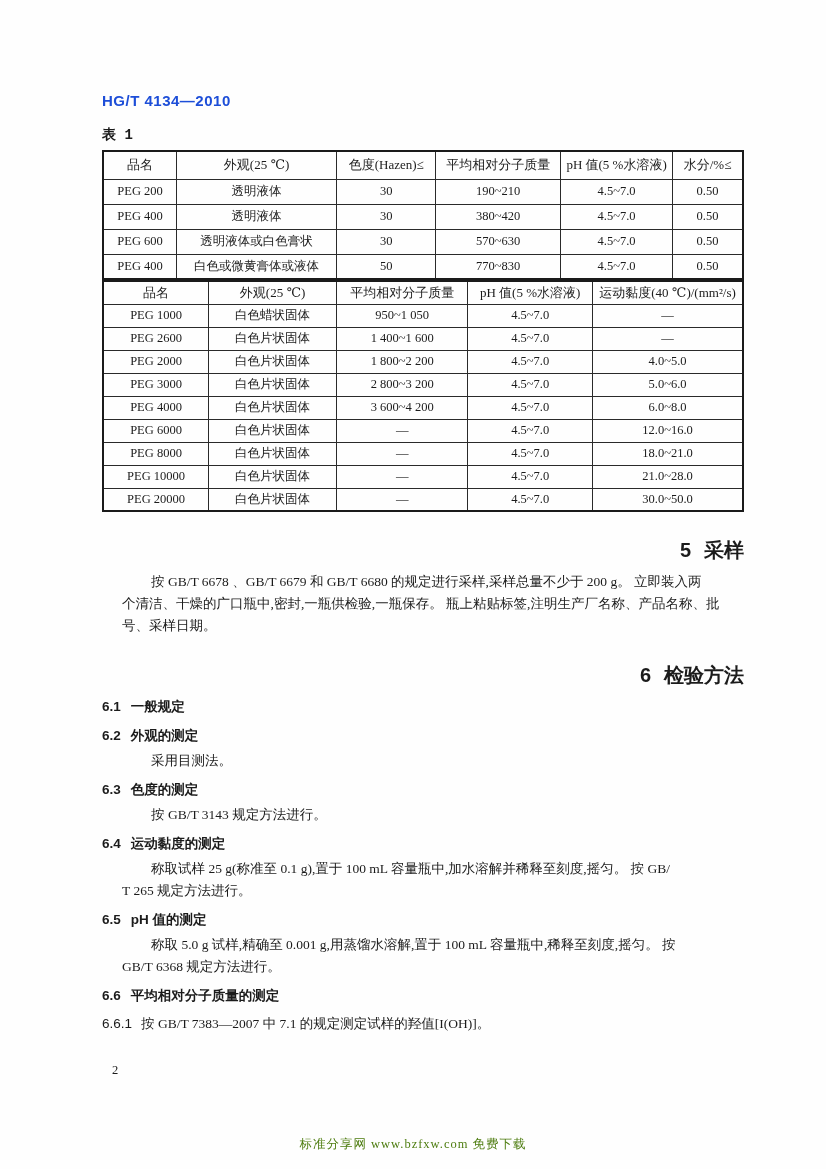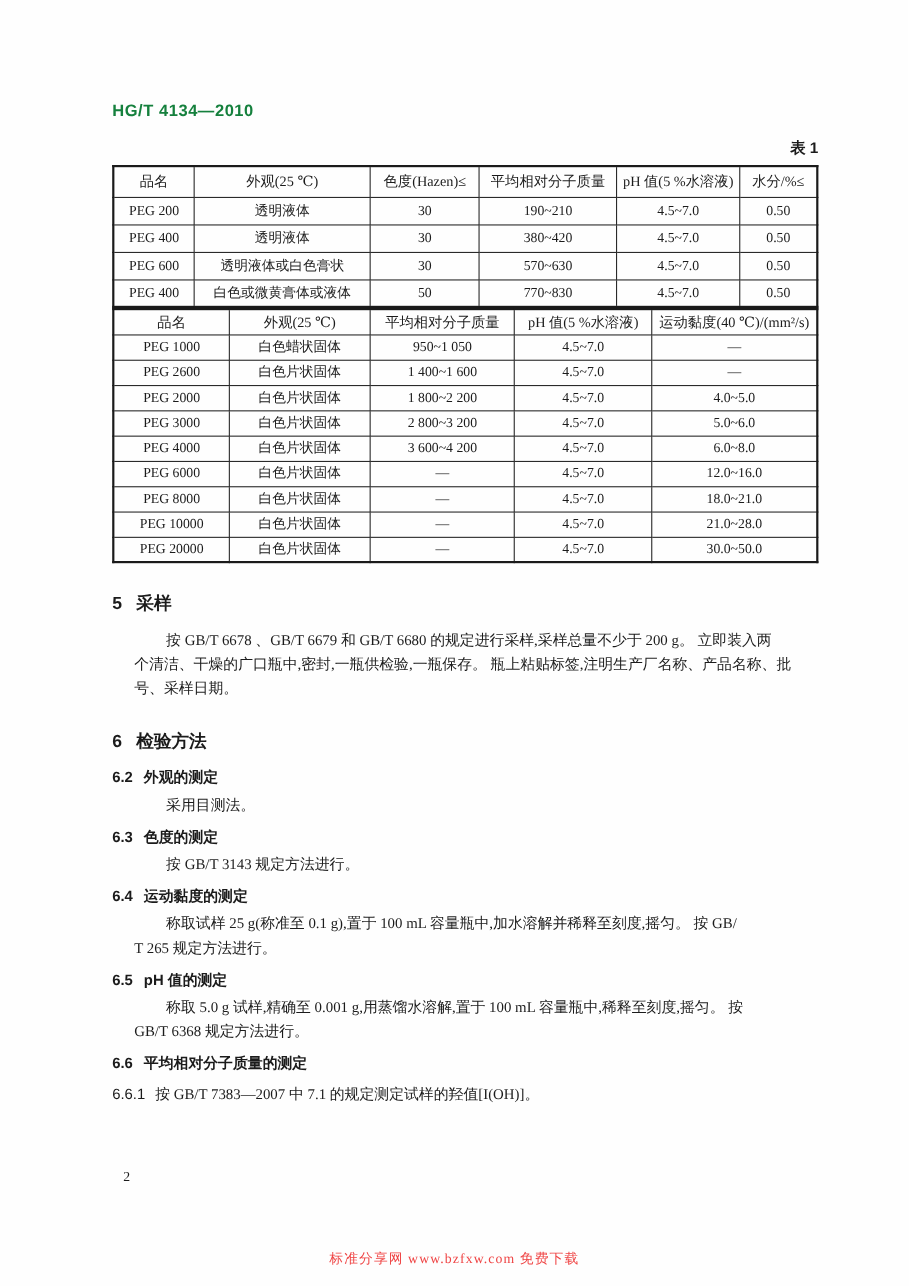--- a/index.html
+++ b/index.html
@@ -18,25 +18,25 @@
     left: 102px;
     top: 0;
     width: 642px;
     padding-top: 92px;
   }
   .doc-code {
     font-family: "Liberation Sans", "DejaVu Sans", sans-serif;
     font-weight: bold;
     font-size: 15px;
     letter-spacing: 0.5px;
-    color: #15803d;
+    color: #1d4ed8;
   }
   .tbl-caption {
-    text-align: right;
-    font-family: Liberation Sans, sans-serif;
+    text-align: left;
+    font-family: Liberation Mono, monospace;
     font-weight: bold;
     font-size: 14px;
   }
   .cap1 { margin-top: 17px; margin-bottom: 6px; }
   .cap2 { margin-top: 19px; margin-bottom: 5px; }
   table {
     width: 100%;
     border-collapse: collapse;
     table-layout: fixed;
     border: 2px solid #1a1a1a;
@@ -66,21 +66,22 @@
   #table2 th:nth-child(3), #table2 td:nth-child(3) { width: 20.5%; }
   #table2 th:nth-child(4), #table2 td:nth-child(4) { width: 19.5%; }
   #table2 th:nth-child(5), #table2 td:nth-child(5) { width: 23.5%; }
   .sections { font-size: 13.5px; line-height: 22px; }
   .sec .num { margin-right: 13px; }
   .sec-h1 {
     margin-top: 27px;
     margin-bottom: 10px;
     font-family: "Liberation Sans", "DejaVu Sans", sans-serif;
     font-weight: bold;
-    font-size: 16px;
+    font-size: 20px;
+    text-align: right;
   }
   .sec-h2 {
     margin-top: 7px;
     margin-bottom: 3px;
     font-family: "Liberation Sans", "DejaVu Sans", sans-serif;
     font-weight: bold;
     font-size: 13.5px;
   }
   .sec-h2 .num { margin-right: 10px; }
   .sec-p {
@@ -101,21 +102,21 @@
     left: 112px;
     top: 1063px;
     font-size: 12.5px;
   }
   .footer-watermark {
     position: absolute;
     left: 0;
     right: 0;
     top: 1136px;
     text-align: center;
-    color: #ef4444;
+    color: #4d7c0f;
     font-size: 12.5px;
     letter-spacing: 1px;
   }
 </style>
 </head>
 <body>
 
 <div class="page">
   <div class="content">
 
@@ -245,20 +246,21 @@
           </tr>
         </tbody>
     </table>
 
     <div class="sections" id="sections">
         <div class="sec sec-h1"><span class="num">5</span><span>采样</span></div>
         <div class="sec sec-p">按 GB/T 6678 、GB/T 6679 和 GB/T 6680 的规定进行采样,采样总量不少于 200 g。 立即装入两
 个清洁、干燥的广口瓶中,密封,一瓶供检验,一瓶保存。 瓶上粘贴标签,注明生产厂名称、产品名称、批
 号、采样日期。</div>
         <div class="sec sec-h1"><span class="num">6</span><span>检验方法</span></div>
+        <div class="sec sec-h2"><span class="num">6.1</span><span>一般规定</span></div>
         <div class="sec sec-h2"><span class="num">6.2</span><span>外观的测定</span></div>
         <div class="sec sec-p">采用目测法。</div>
         <div class="sec sec-h2"><span class="num">6.3</span><span>色度的测定</span></div>
         <div class="sec sec-p">按 GB/T 3143 规定方法进行。</div>
         <div class="sec sec-h2"><span class="num">6.4</span><span>运动黏度的测定</span></div>
         <div class="sec sec-p">称取试样 25 g(称准至 0.1 g),置于 100 mL 容量瓶中,加水溶解并稀释至刻度,摇匀。 按 GB/
 T 265 规定方法进行。</div>
         <div class="sec sec-h2"><span class="num">6.5</span><span>pH 值的测定</span></div>
         <div class="sec sec-p">称取 5.0 g 试样,精确至 0.001 g,用蒸馏水溶解,置于 100 mL 容量瓶中,稀释至刻度,摇匀。 按
 GB/T 6368 规定方法进行。</div>

